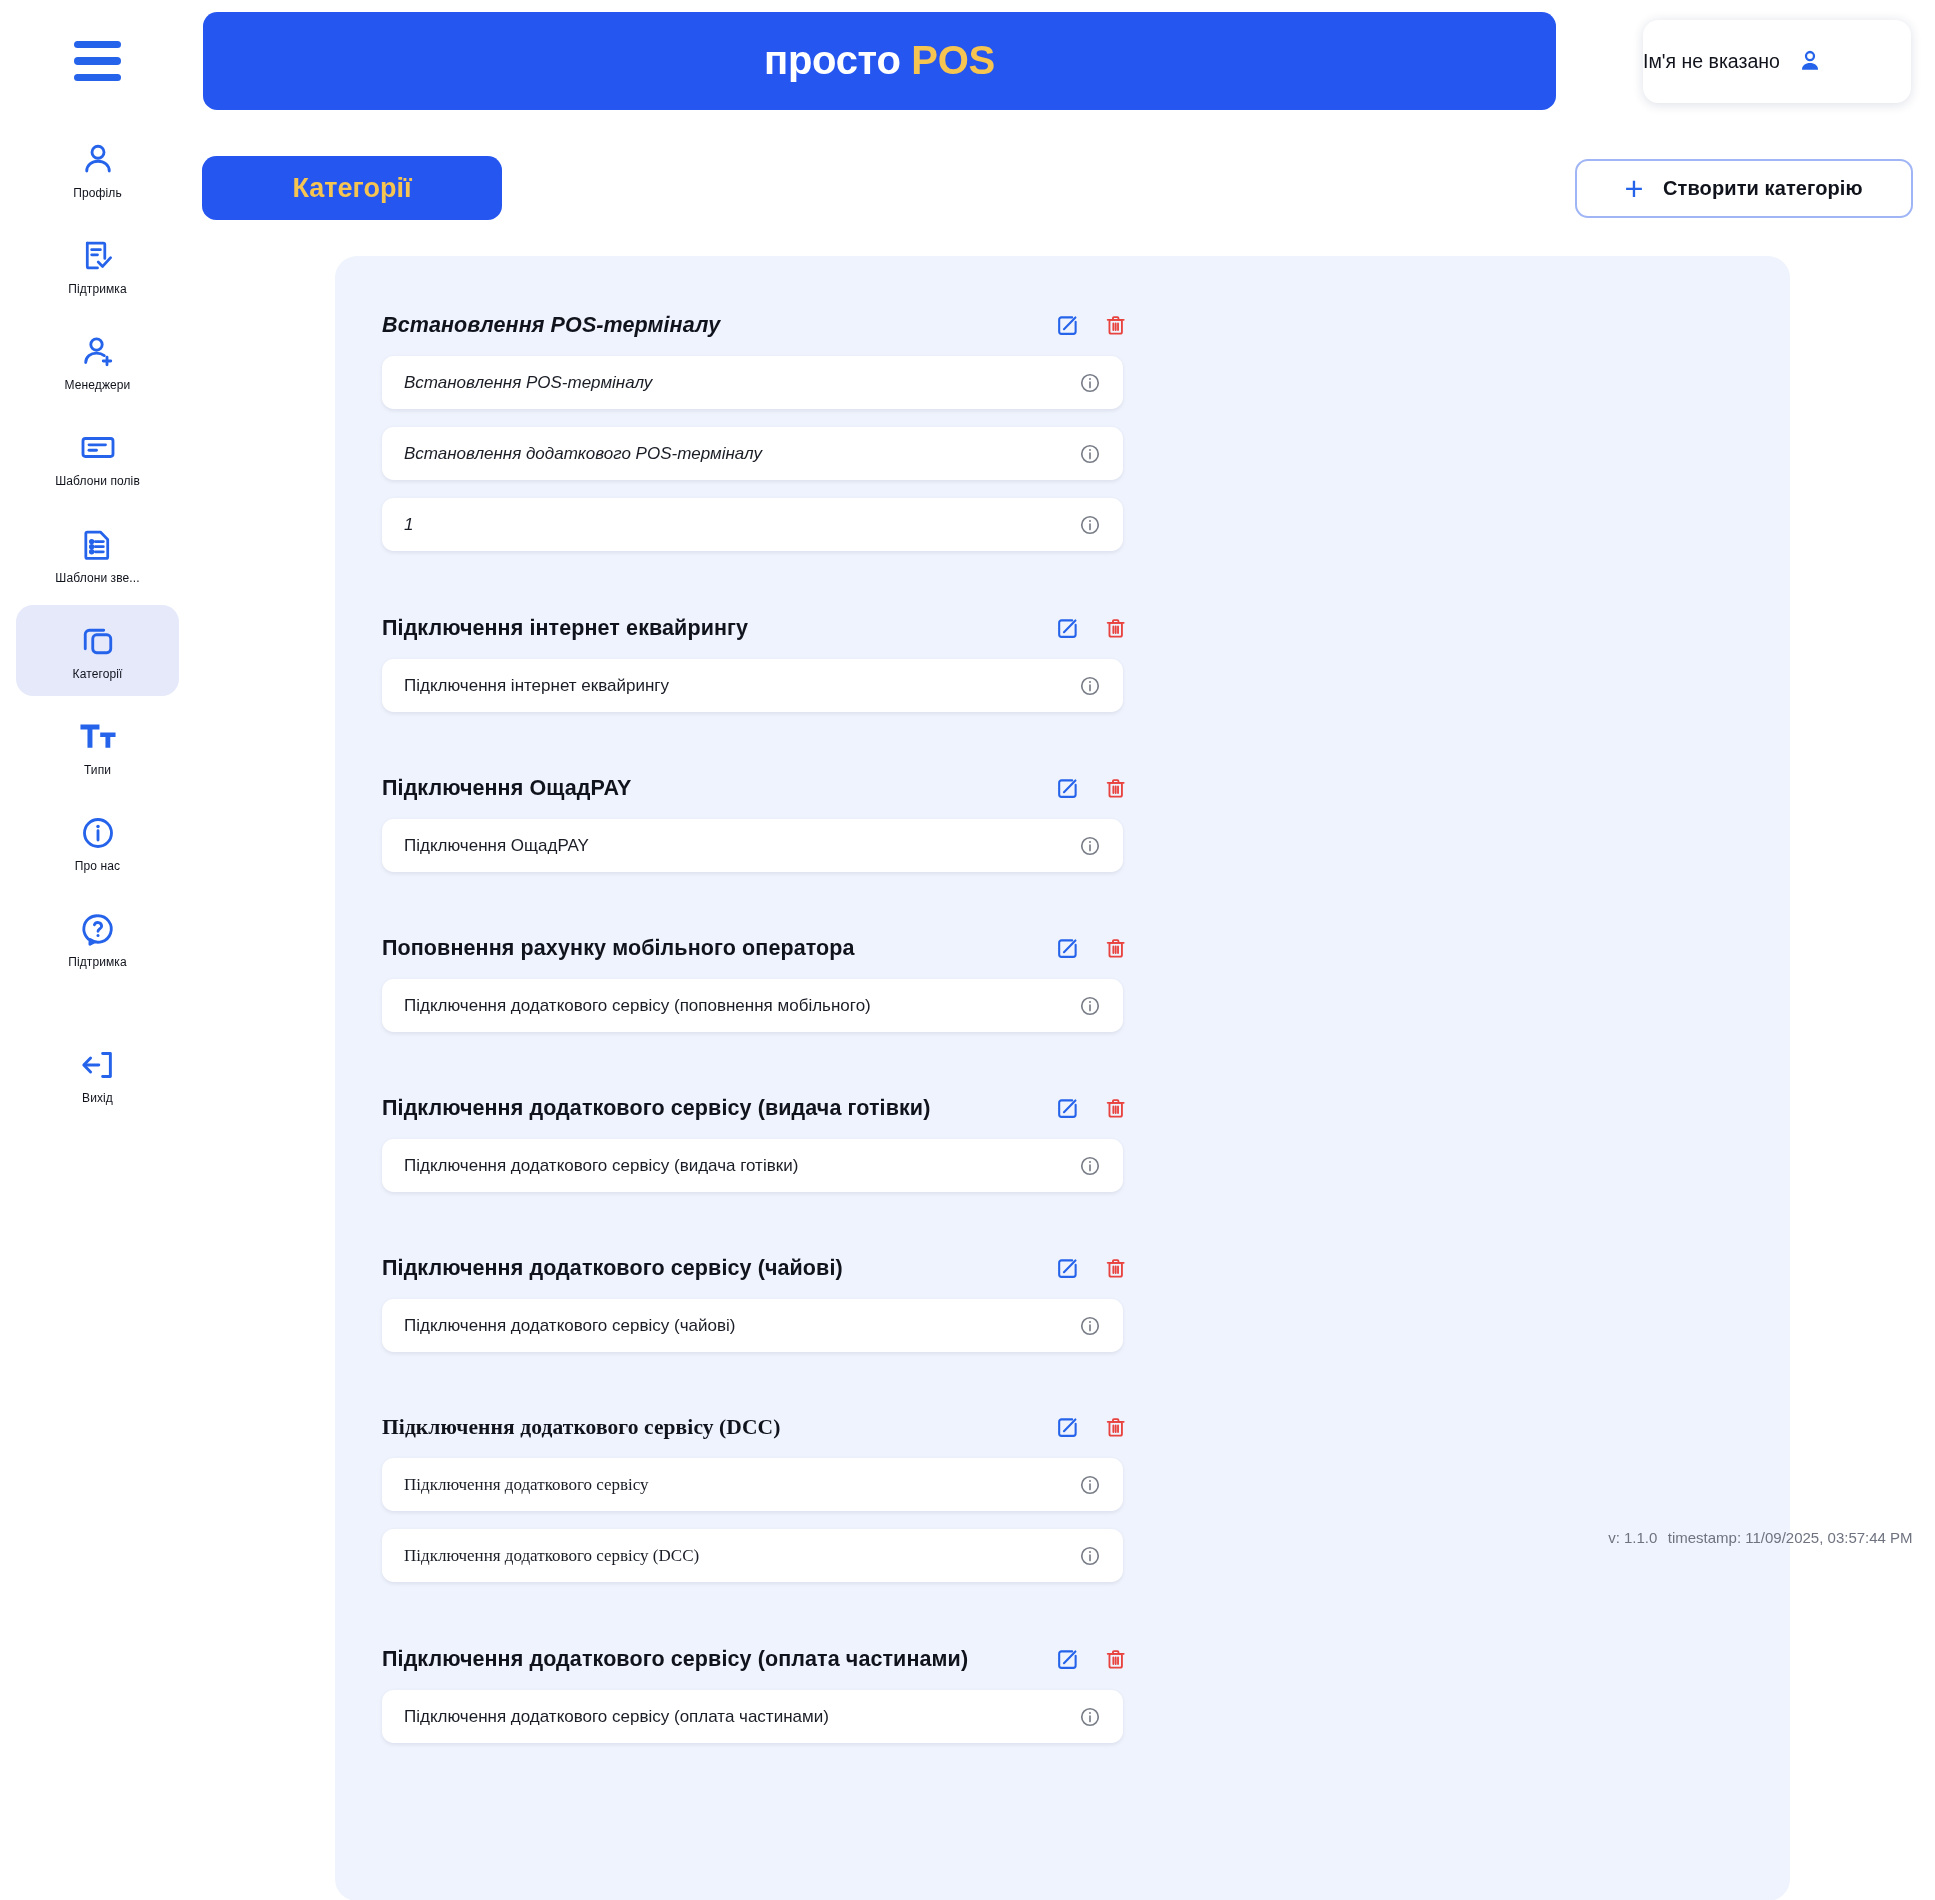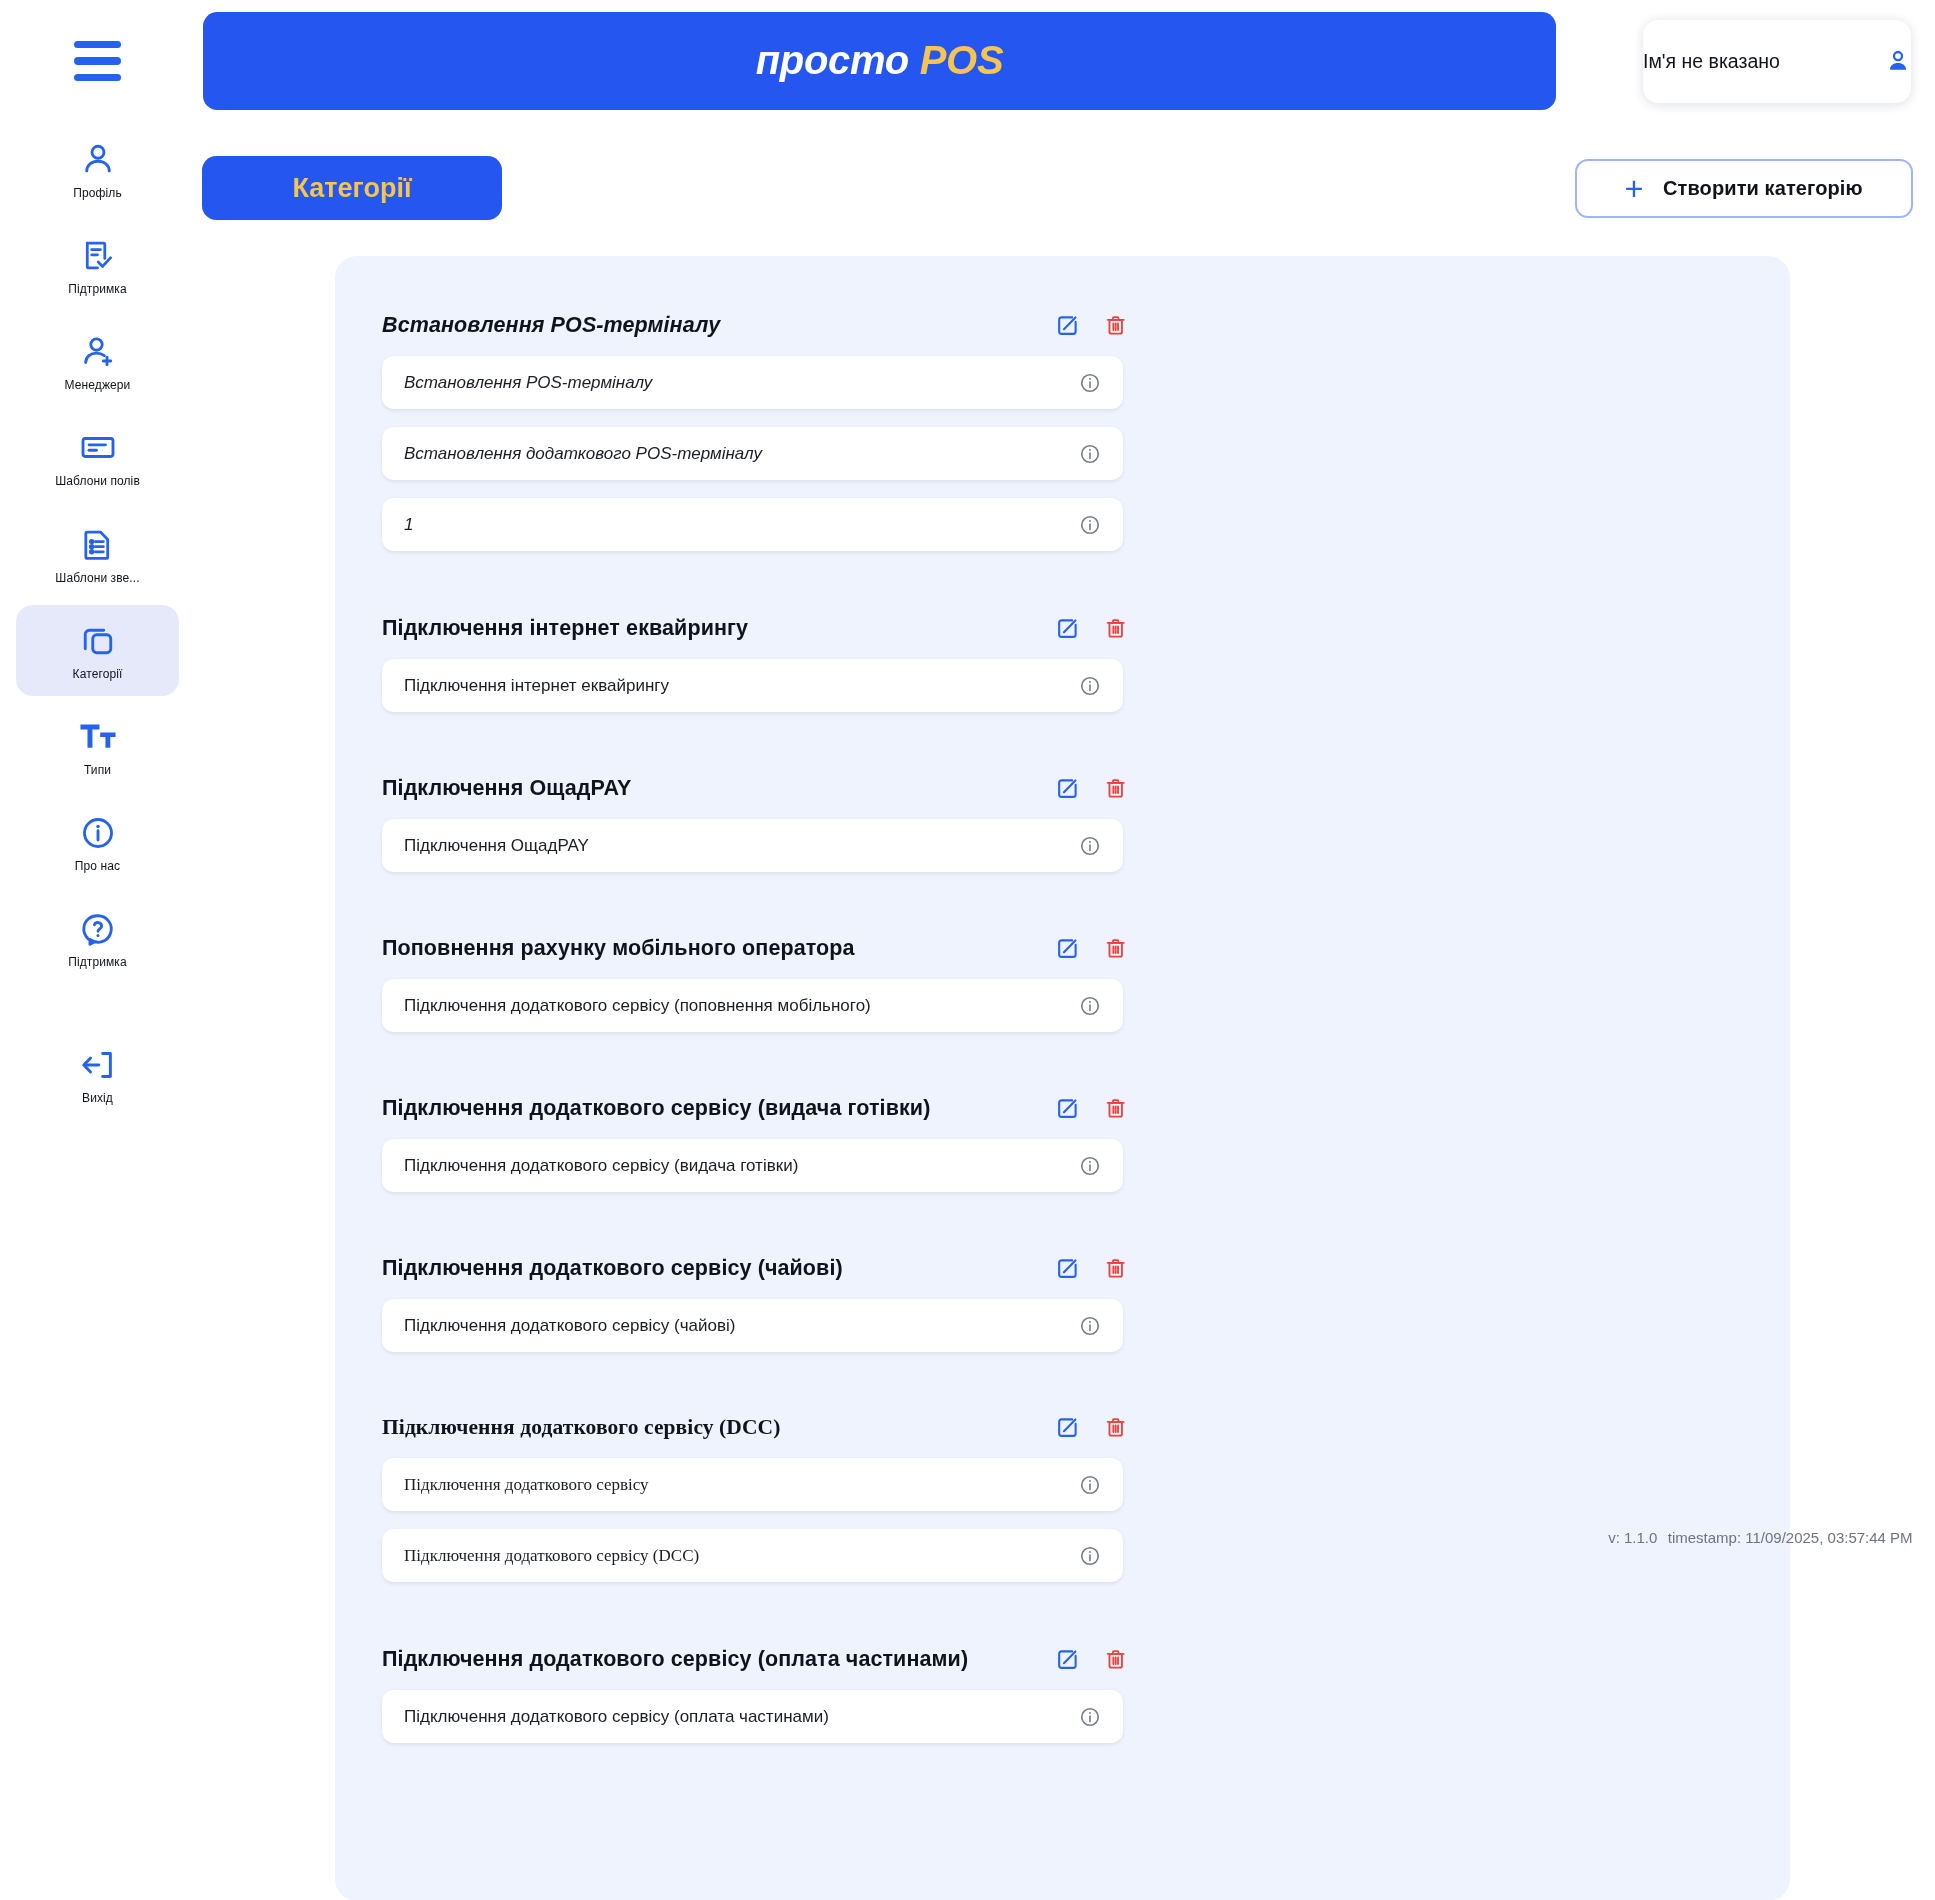--- a/index.html
+++ b/index.html
@@ -75,41 +75,40 @@
   
   #logo-bar {
     position: absolute;
     left: 203px; top: 11.7px;
     width: 1353px; height: 98px;
     background: #2556f0;
     border-radius: 14.3px;
     display: flex;
     align-items: center;
     justify-content: center;
-    font-style: italic;
   }
   #logo-text {
     font-size: 40px;
     font-weight: bold;
     color: #ffffff;
     letter-spacing: -0.3px;
   }
   #logo-text .pos { color: #f6c council; }
   #logo-text .pos { color: #f5c451; }
 
   #user-chip {
     position: absolute;
     right: 25px; top: 19.5px;
     width: 268px; height: 83px;
     background: #ffffff;
     border-radius: 15.6px;
     box-shadow: 0 1.3px 10.4px rgba(30,40,90,0.14);
     display: flex;
     align-items: center;
-    justify-content: space-between;
+    justify-content: flex-start;
     gap: 17px;
     cursor: pointer;
   }
   #user-chip .user-name {
     font-size: 19.5px;
     color: #10131c;
   }
   #user-chip .user-avatar { color: #2563eb; display:flex; }
 
   

